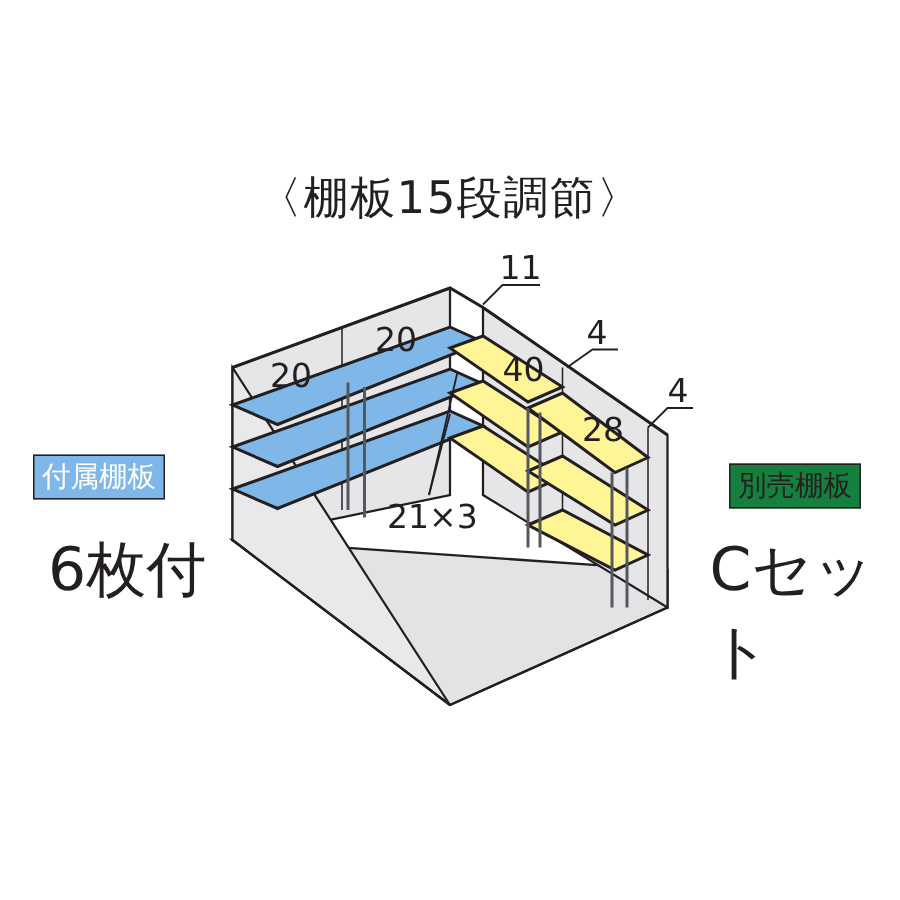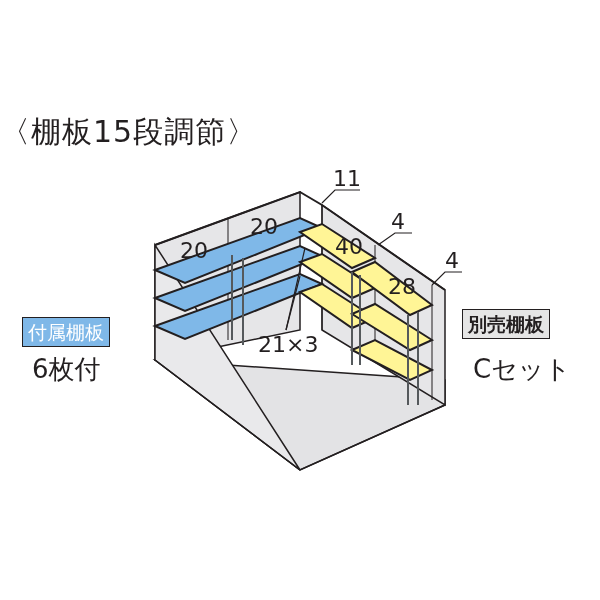--- a/index.html
+++ b/index.html
@@ -1,24 +1,24 @@
 <!DOCTYPE html>
 <html><head>
   <meta charset="utf-8">
   <style>
     html, body { margin: 0; padding: 0; background: #ffffff; }
     body { width: 600px; height: 600px; position: relative; overflow: hidden;
            font-family: "DejaVu Sans", "Liberation Sans", sans-serif; color: #231f20; }
-    .title { position: absolute; left: 0; width: 600px; top: 112px; 
+    .title { position: absolute; left: 0; width: 600px; top: 112px; text-align: center;
              font-size: 30px; letter-spacing: 1px; color: #231f20; }
     .badge { position: absolute; font-size: 19px; padding: 1px 5px; line-height: 26px;
              border: 1px solid #231f20; }
-    .badge.blue { left: 22px; top: 317px; background: #7fb8e8; color: #ffffff; }
-    .badge.yellow { left: 462px; top: 309px; background: #e5e5e5; color: #231f20; font-weight: bold; }
-    .sub { position: absolute; font-size: 26px; top: 352px; color: #231f20; }
+    .badge.blue { left: 22px; top: 303px; background: #7fb8e8; color: #ffffff; }
+    .badge.yellow { left: 486px; top: 309px; background: #15803d; color: #231f20; }
+    .sub { position: absolute; font-size: 40px; top: 352px; color: #231f20; }
     .sub.left { left: 32px; }
     .sub.right { left: 473px; }
     svg { position: absolute; left: 0; top: 0; }
     .lbl { font-family: "DejaVu Sans", "Liberation Sans", sans-serif; font-size: 22px; fill: #231f20; }
   </style>
 </head>
 <body>
 
 <div class="title">〈棚板15段調節〉</div>
 

